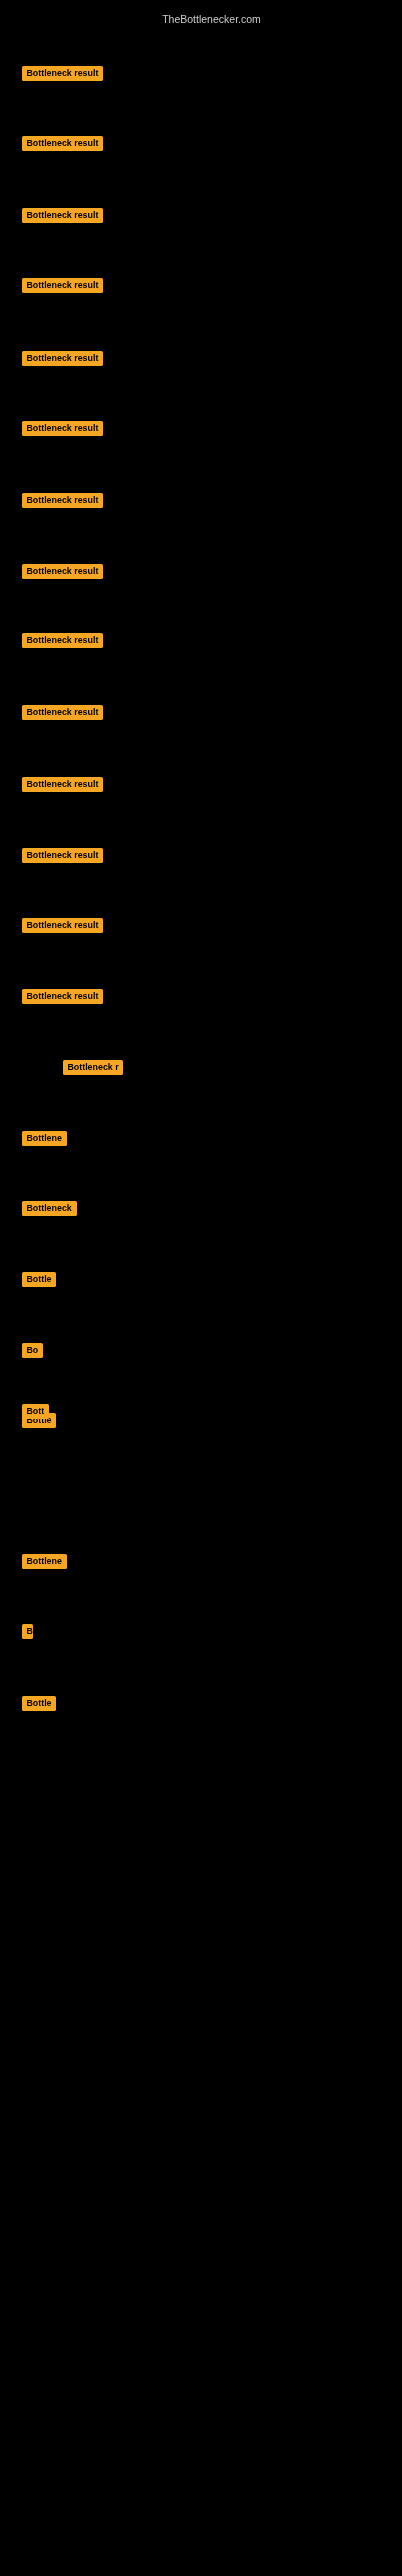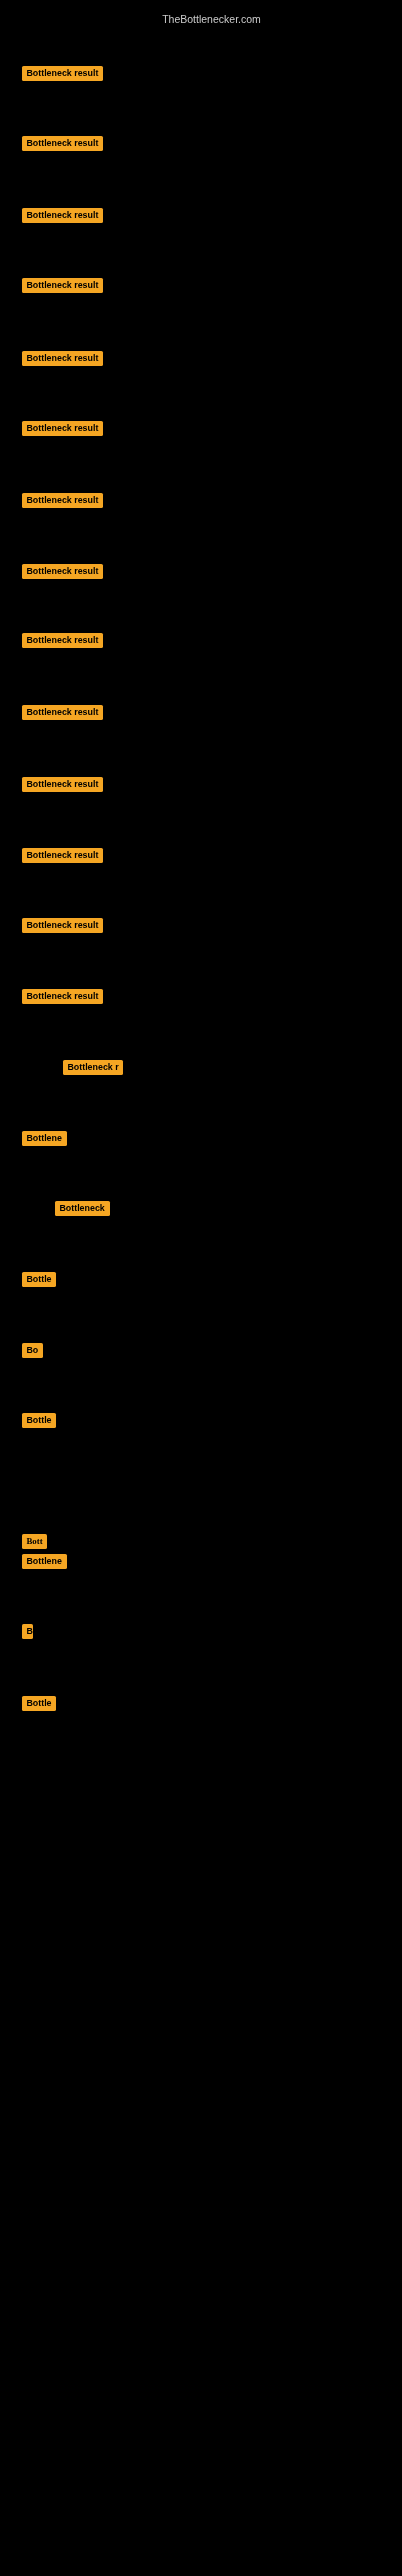--- a/index.html
+++ b/index.html
@@ -59,22 +59,22 @@
     <div class="badge-container" style="top: 473px;"><span class="bottleneck-badge" style="max-width: 93px;">Bottleneck result</span></div>
     <div class="badge-container" style="top: 544px;"><span class="bottleneck-badge" style="max-width: 93px;">Bottleneck result</span></div>
     <div class="badge-container" style="top: 613px;"><span class="bottleneck-badge" style="max-width: 93px;">Bottleneck result</span></div>
     <div class="badge-container" style="top: 685px;"><span class="bottleneck-badge" style="max-width: 93px;">Bottleneck result</span></div>
     <div class="badge-container" style="top: 757px;"><span class="bottleneck-badge" style="max-width: 93px;">Bottleneck result</span></div>
     <div class="badge-container" style="top: 828px;"><span class="bottleneck-badge" style="max-width: 85px;">Bottleneck result</span></div>
     <div class="badge-container" style="top: 898px;"><span class="bottleneck-badge" style="max-width: 85px;">Bottleneck result</span></div>
     <div class="badge-container" style="top: 969px;"><span class="bottleneck-badge" style="max-width: 82px;">Bottleneck result</span></div>
     <div class="badge-container" style="top: 1040px;"><span class="bottleneck-badge" style="max-width: 64px; margin-left: 41px;">Bottleneck r</span></div>
     <div class="badge-container" style="top: 1111px;"><span class="bottleneck-badge" style="max-width: 50px;">Bottlene</span></div>
-    <div class="badge-container" style="top: 1181px; margin-left: 33px;"><span class="bottleneck-badge" style="max-width: 56px;">Bottleneck</span></div>
+    <div class="badge-container" style="top: 1181px;"><span class="bottleneck-badge" style="max-width: 56px;">Bottleneck</span></div>
     <div class="badge-container" style="top: 1252px;"><span class="bottleneck-badge" style="max-width: 40px;">Bottle</span></div>
     <div class="badge-container" style="top: 1323px; text-align: center;"><span class="bottleneck-badge" style="max-width: 21px;">Bo</span></div>
     <div class="badge-container" style="top: 1393px;"><span class="bottleneck-badge" style="max-width: 40px;">Bottle</span></div>
-    <div class="badge-container" style="top: 1514px; font-family: Liberation Serif, serif;"><span class="bottleneck-badge" style="max-width: 29px;">Bott</span></div>
+    <div class="badge-container" style="top: 1384px;"><span class="bottleneck-badge" style="max-width: 29px;">Bott</span></div>
     <div class="badge-container" style="top: 1534px;"><span class="bottleneck-badge" style="max-width: 45px;">Bottlene</span></div>
     <div class="badge-container" style="top: 1604px;"><span class="bottleneck-badge" style="max-width: 11.3px;">B</span></div>
     <div class="badge-container" style="top: 1676px;"><span class="bottleneck-badge" style="max-width: 40px;">Bottle</span></div>
   </div>
 
 
 </body></html>

